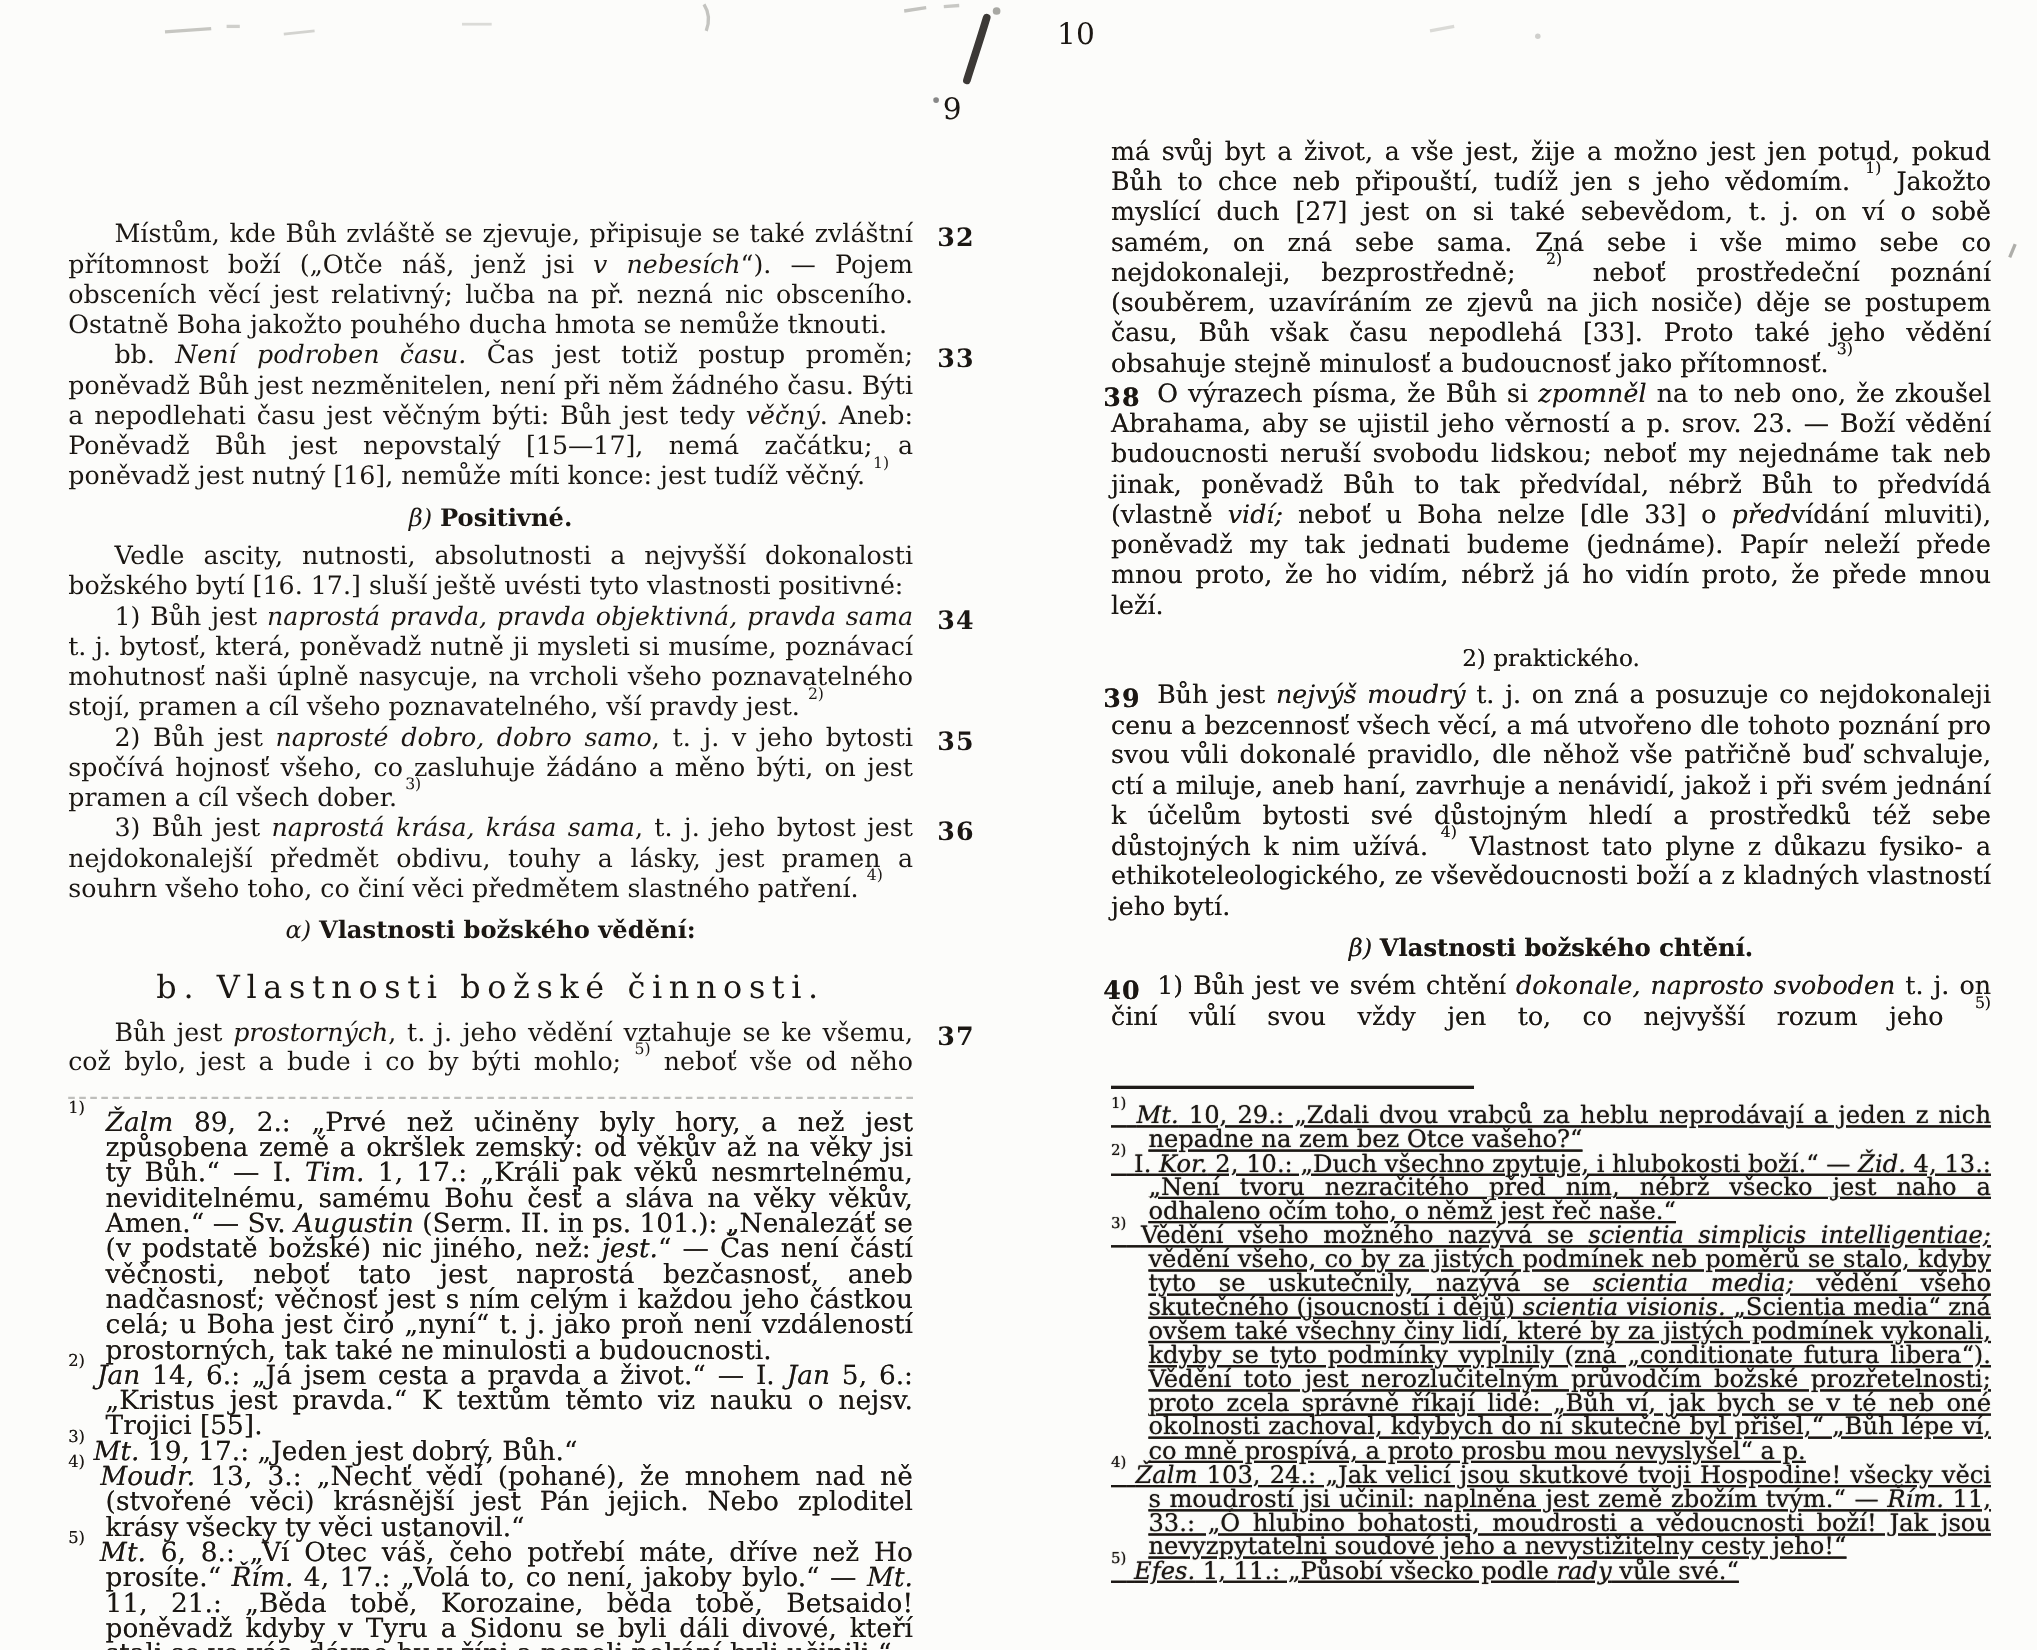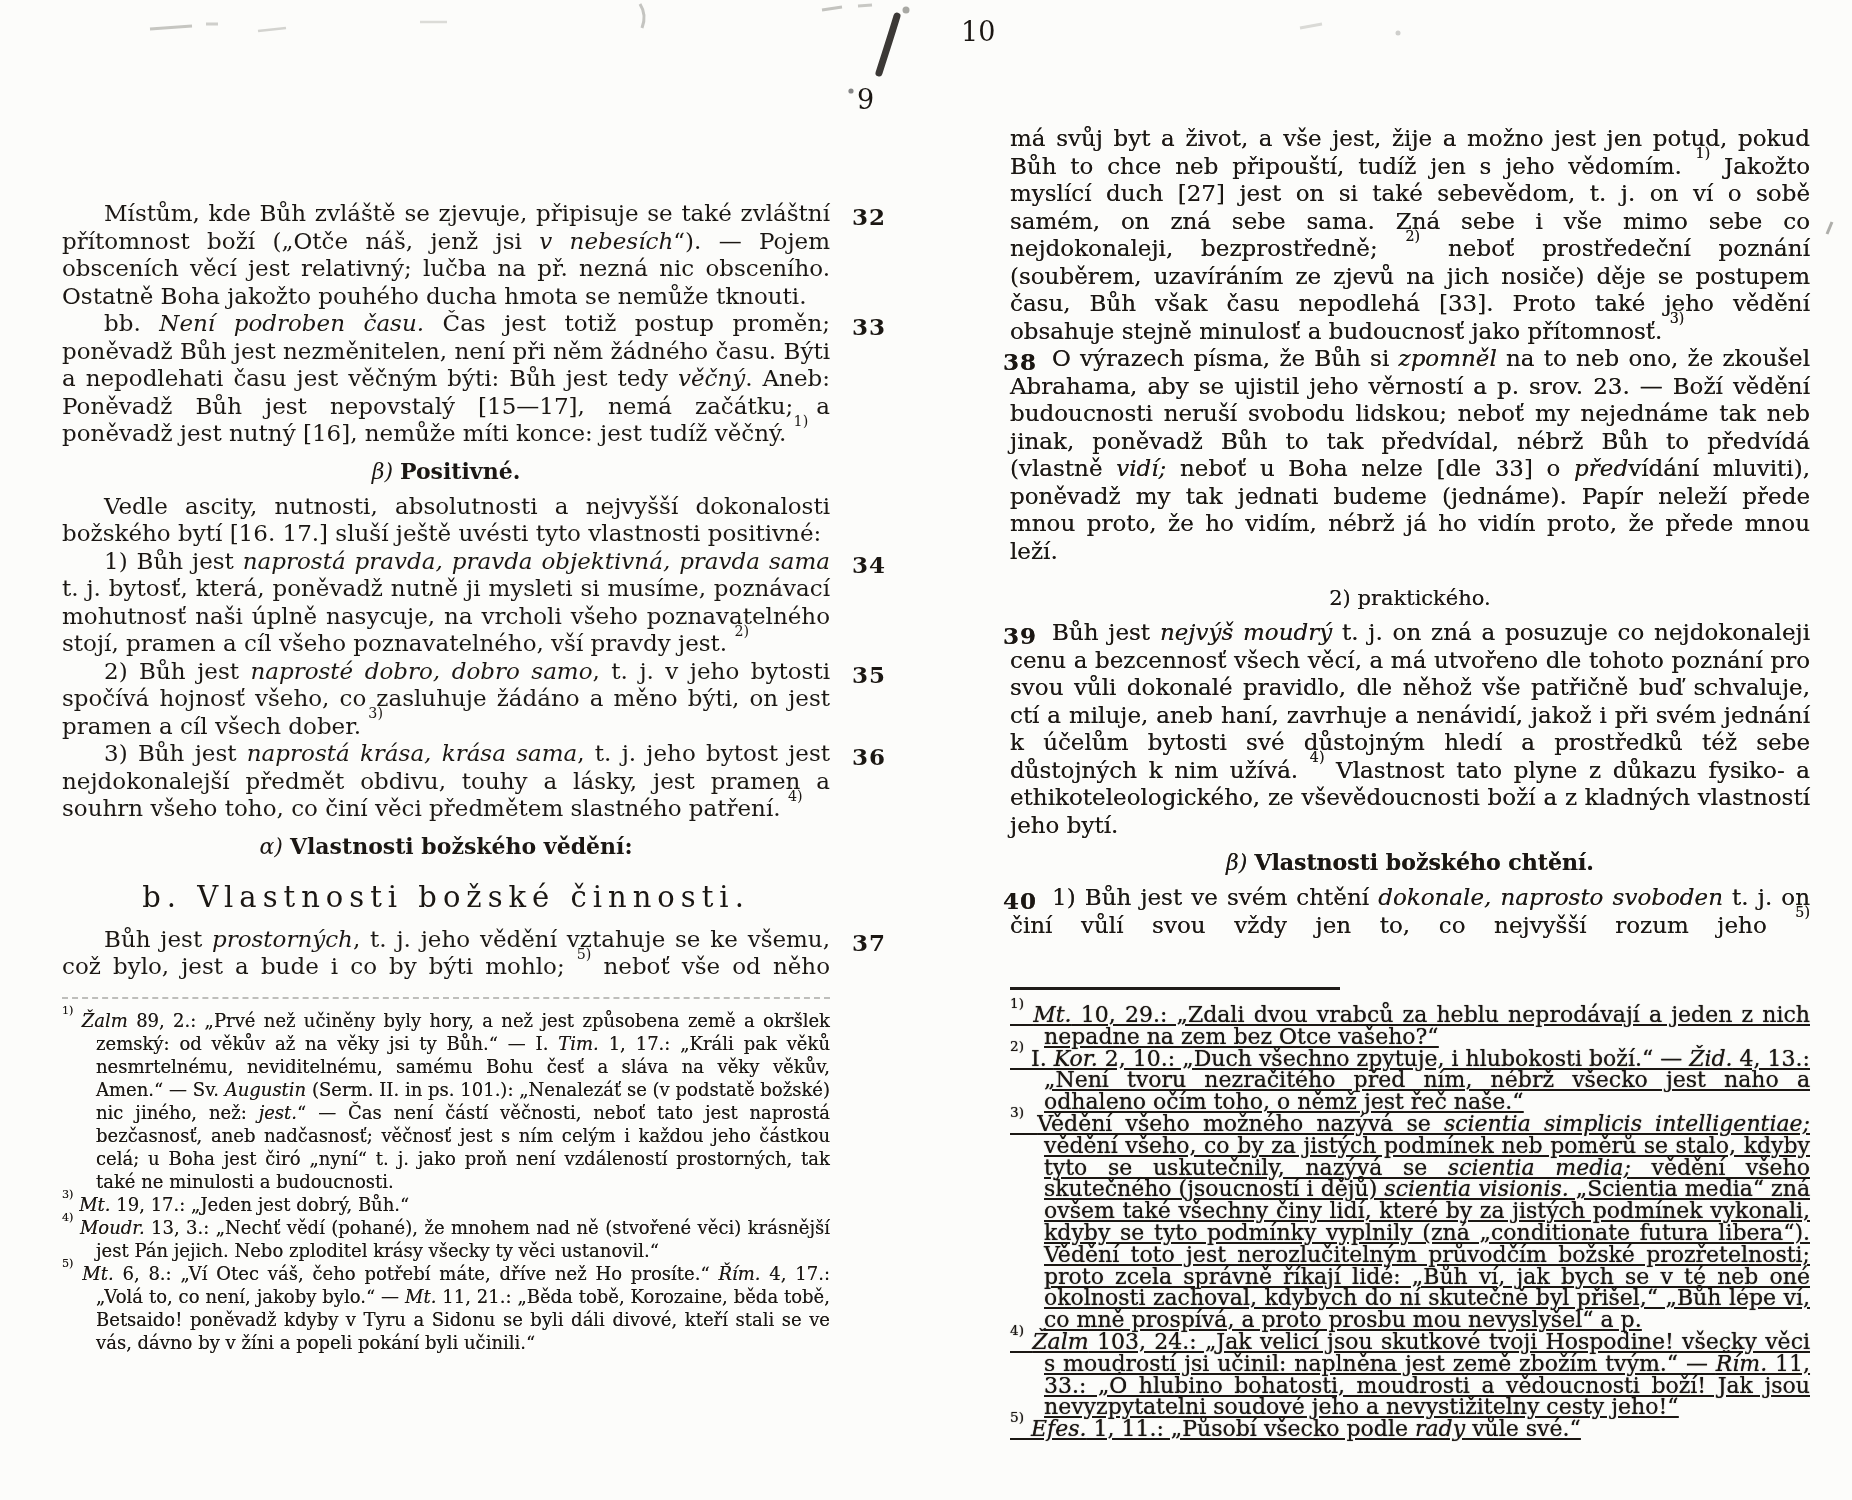--- a/index.html
+++ b/index.html
@@ -22,21 +22,21 @@
   .bd{font-weight:bold;}
   sup{font-size:62%; line-height:0; position:relative; top:-0.45em;}
   .mnum{
     position:absolute; top:3px; font-weight:bold; font-size:23px; letter-spacing:1px;
   }
   .colL .mnum{right:-56px;}
   .colR .mnum{left:-49px;}
   .fns{margin-top:2px;}
   .fn{padding-left:34px; text-indent:-34px; text-align:justify;
       text-shadow:0 0 .5px rgba(27,23,19,.65);}
-  .colL .fn{font-size:18px; line-height:23px;}
+  .colL .fn{font-size:24px; line-height:23px;}
   .colR .fn{font-size:22px; line-height:21.8px; text-shadow:0 0 .9px rgba(27,23,19,.85);text-decoration:underline;}
   .fnrule{height:0;}
   .colL .fnrule{border-top:2px dashed #8d8d88; opacity:.55; margin:16px 0 10px; width:100%;}
   .colR .fnrule{border-top:3px solid #1f1c19; margin:48px 0 14px; width:330px;}
   .colR .blk, .colR .mnum{text-shadow:0 0 .55px rgba(27,23,19,.7);}
   .pagenum{position:absolute; font-size:27px;}
   .pagenum.pL{left:857px; top:84px;}
   .pagenum.pR{left:961px; top:16px;}
   .artifacts{position:absolute; left:0; top:0; pointer-events:none;}
 </style>
@@ -75,20 +75,21 @@
       <div class="blk p"><span>Vedle ascity, nutnosti, absolutnosti a nejvyšší dokonalosti božského bytí [16. 17.] sluší ještě uvésti tyto vlastnosti positivné:</span></div>
       <div class="blk p"><span class="mnum">34</span><span>1) Bůh jest </span><span class="it">naprostá pravda, pravda objektivná, pravda sama</span><span> t. j. bytosť, která, poněvadž nutně ji mysleti si musíme, poznávací mohutnosť naši úplně nasycuje, na vrcholi všeho poznavatelného stojí, pramen a cíl všeho poznavatelného, vší pravdy jest. </span><sup>2)</sup></div>
       <div class="blk p"><span class="mnum">35</span><span>2) Bůh jest </span><span class="it">naprosté dobro, dobro samo</span><span>, t. j. v jeho bytosti spočívá hojnosť všeho, co zasluhuje žádáno a měno býti, on jest pramen a cíl všech dober. </span><sup>3)</sup></div>
       <div class="blk p"><span class="mnum">36</span><span>3) Bůh jest </span><span class="it">naprostá krása, krása sama</span><span>, t. j. jeho bytost jest nejdokonalejší předmět obdivu, touhy a lásky, jest pramen a souhrn všeho toho, co činí věci předmětem slastného patření. </span><sup>4)</sup></div>
       <div class="blk h"><span class="it">α) </span><span class="bd">Vlastnosti božského vědění:</span></div>
       <div class="blk h1"><span>b. Vlastnosti božské činnosti.</span></div>
       <div class="blk p cont"><span class="mnum">37</span><span>Bůh jest </span><span class="it">prostorných</span><span>, t. j. jeho vědění vztahuje se ke všemu, což bylo, jest a bude i co by býti mohlo; </span><sup>5)</sup><span> neboť vše od něho</span></div>
       <div class="fnrule"></div>
       <div class="fns">
         <div class="fn"><sup>1)</sup> <span class="it">Žalm</span><span> 89, 2.: „Prvé než učiněny byly hory, a než jest způsobena země a okršlek zemský: od věkův až na věky jsi ty Bůh.“ — I. </span><span class="it">Tim.</span><span> 1, 17.: „Králi pak věků nesmrtelnému, neviditelnému, samému Bohu česť a sláva na věky věkův, Amen.“ — Sv. </span><span class="it">Augustin</span><span> (Serm. II. in ps. 101.): „Nenalezáť se (v podstatě božské) nic jiného, než: </span><span class="it">jest.</span><span>“ — Čas není částí věčnosti, neboť tato jest naprostá bezčasnosť, aneb nadčasnosť; věčnosť jest s ním celým i každou jeho částkou celá; u Boha jest čiró „nyní“ t. j. jako proň není vzdáleností prostorných, tak také ne minulosti a budoucnosti.</span></div>
+        <div class="fn"><sup>2)</sup> <span class="it">Jan</span><span> 14, 6.: „Já jsem cesta a pravda a život.“ — I. </span><span class="it">Jan</span><span> 5, 6.: „Kristus jest pravda.“ K textům těmto viz nauku o nejsv. Trojici [55].</span></div>
         <div class="fn"><sup>3)</sup> <span class="it">Mt.</span><span> 19, 17.: „Jeden jest dobrý, Bůh.“</span></div>
         <div class="fn"><sup>4)</sup> <span class="it">Moudr.</span><span> 13, 3.: „Nechť vědí (pohané), že mnohem nad ně (stvořené věci) krásnější jest Pán jejich.  Nebo zploditel krásy všecky ty věci ustanovil.“</span></div>
         <div class="fn"><sup>5)</sup> <span class="it">Mt.</span><span> 6, 8.: „Ví Otec váš, čeho potřebí máte, dříve než Ho prosíte.“ </span><span class="it">Řím.</span><span> 4, 17.: „Volá to, co není, jakoby bylo.“ — </span><span class="it">Mt.</span><span> 11, 21.: „Běda tobě, Korozaine, běda tobě, Betsaido! poněvadž kdyby v Tyru a Sidonu se byli dáli divové, kteří stali se ve vás, dávno by v žíni a popeli pokání byli učinili.“</span></div>
       </div>
     </div>
   <div class="col colR">
       <div class="blk p0"><span>má svůj byt a život, a vše jest, žije a možno jest jen potud, pokud Bůh to chce neb připouští, tudíž jen s jeho vědomím. </span><sup>1)</sup><span> Jakožto myslící duch [27] jest on si také sebevědom, t. j. on ví o sobě samém, on zná sebe sama.  Zná sebe i vše mimo sebe co nejdokonaleji, bezprostředně; </span><sup>2)</sup><span> neboť prostředeční poznání (souběrem, uzavíráním ze zjevů na jich nosiče) děje se postupem času, Bůh však času nepodlehá [33].  Proto také jeho vědění obsahuje stejně minulosť a budoucnosť jako přítomnosť. </span><sup>3)</sup></div>
       <div class="blk p"><span class="mnum">38</span><span>O výrazech písma, že Bůh si </span><span class="it">zpomněl</span><span> na to neb ono, že zkoušel Abrahama, aby se ujistil jeho věrností a p. srov. 23. — Boží vědění budoucnosti neruší svobodu lidskou; neboť my nejednáme tak neb jinak, poněvadž Bůh to tak předvídal, nébrž Bůh to předvídá (vlastně </span><span class="it">vidí;</span><span> neboť u Boha nelze [dle 33] o </span><span class="it">před</span><span>vídání mluviti), poněvadž my tak jednati budeme (jednáme).  Papír neleží přede mnou proto, že ho vidím, nébrž já ho vidín proto, že přede mnou leží.</span></div>
       <div class="blk hs"><span>2) praktického.</span></div>
       <div class="blk p"><span class="mnum">39</span><span>Bůh jest </span><span class="it">nejvýš moudrý</span><span> t. j. on zná a posuzuje co nejdokonaleji cenu a bezcennosť všech věcí, a má utvořeno dle tohoto poznání pro svou vůli dokonalé pravidlo, dle něhož vše patřičně buď schvaluje, ctí a miluje, aneb haní, zavrhuje a nenávidí, jakož i při svém jednání k účelům bytosti své důstojným hledí a prostředků též sebe důstojných k nim užívá. </span><sup>4)</sup><span> Vlastnost tato plyne z důkazu fysiko- a ethikoteleologického, ze vševědoucnosti boží a z kladných vlastností jeho bytí.</span></div>

